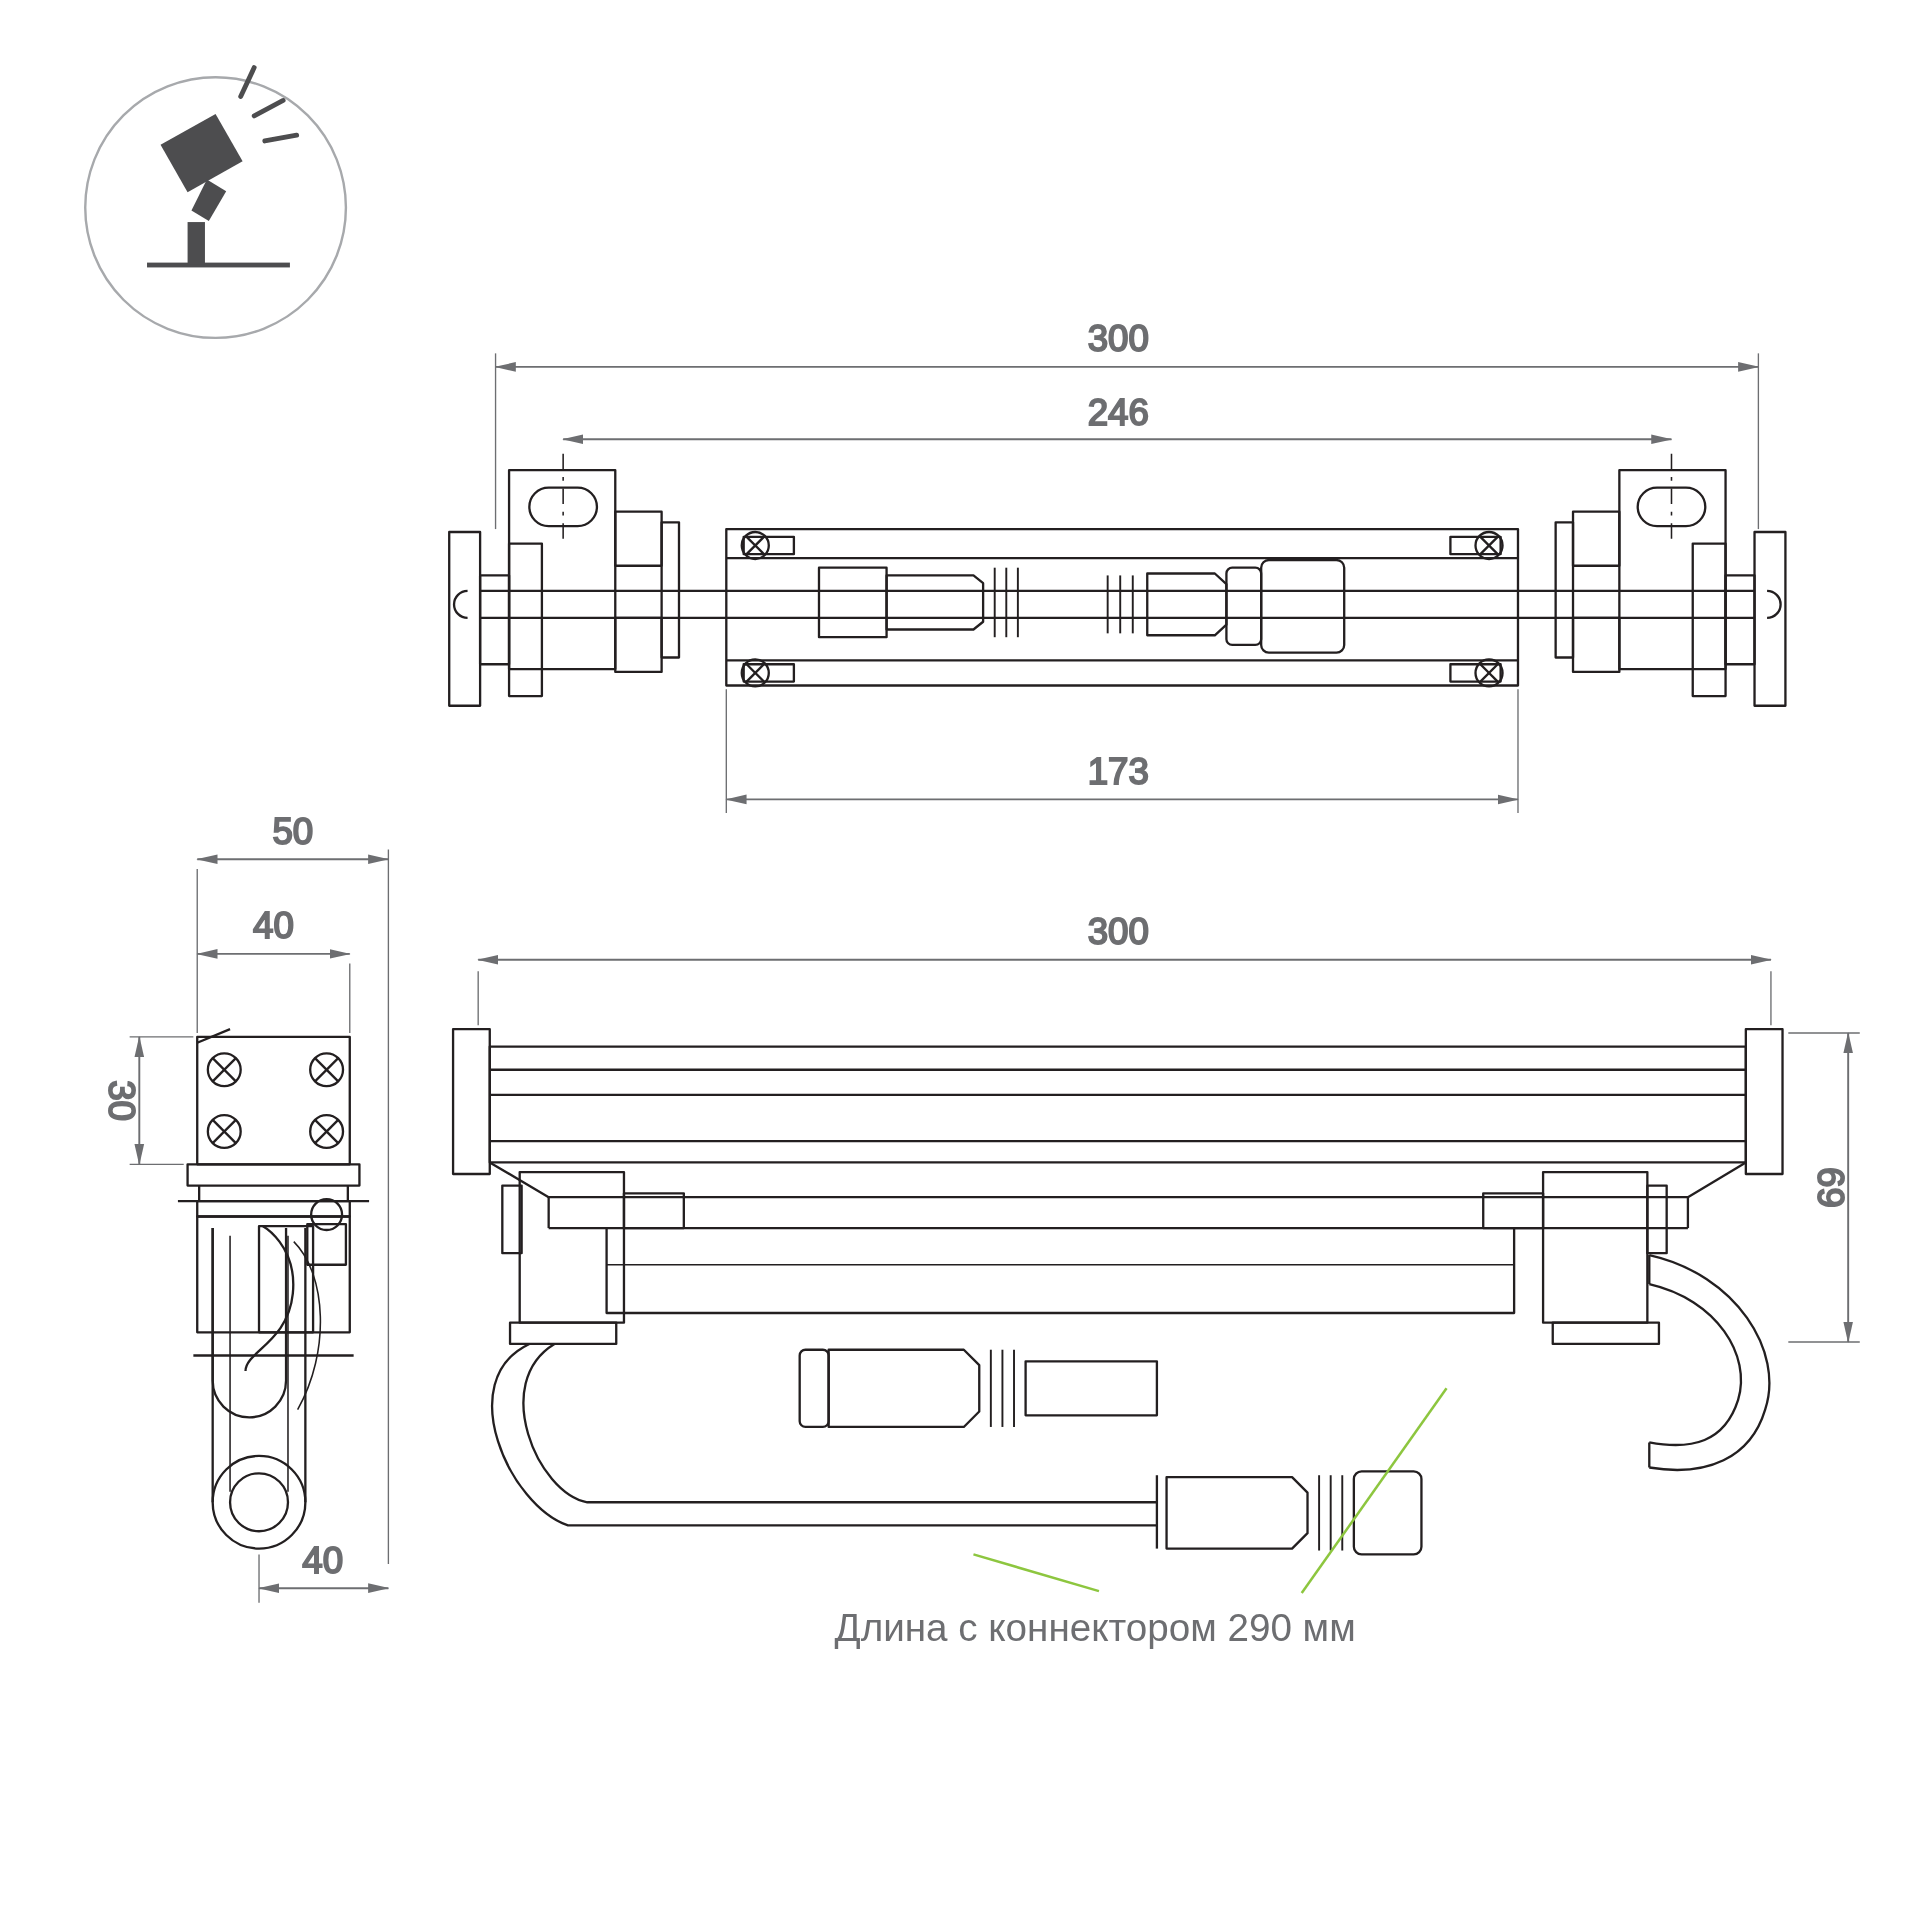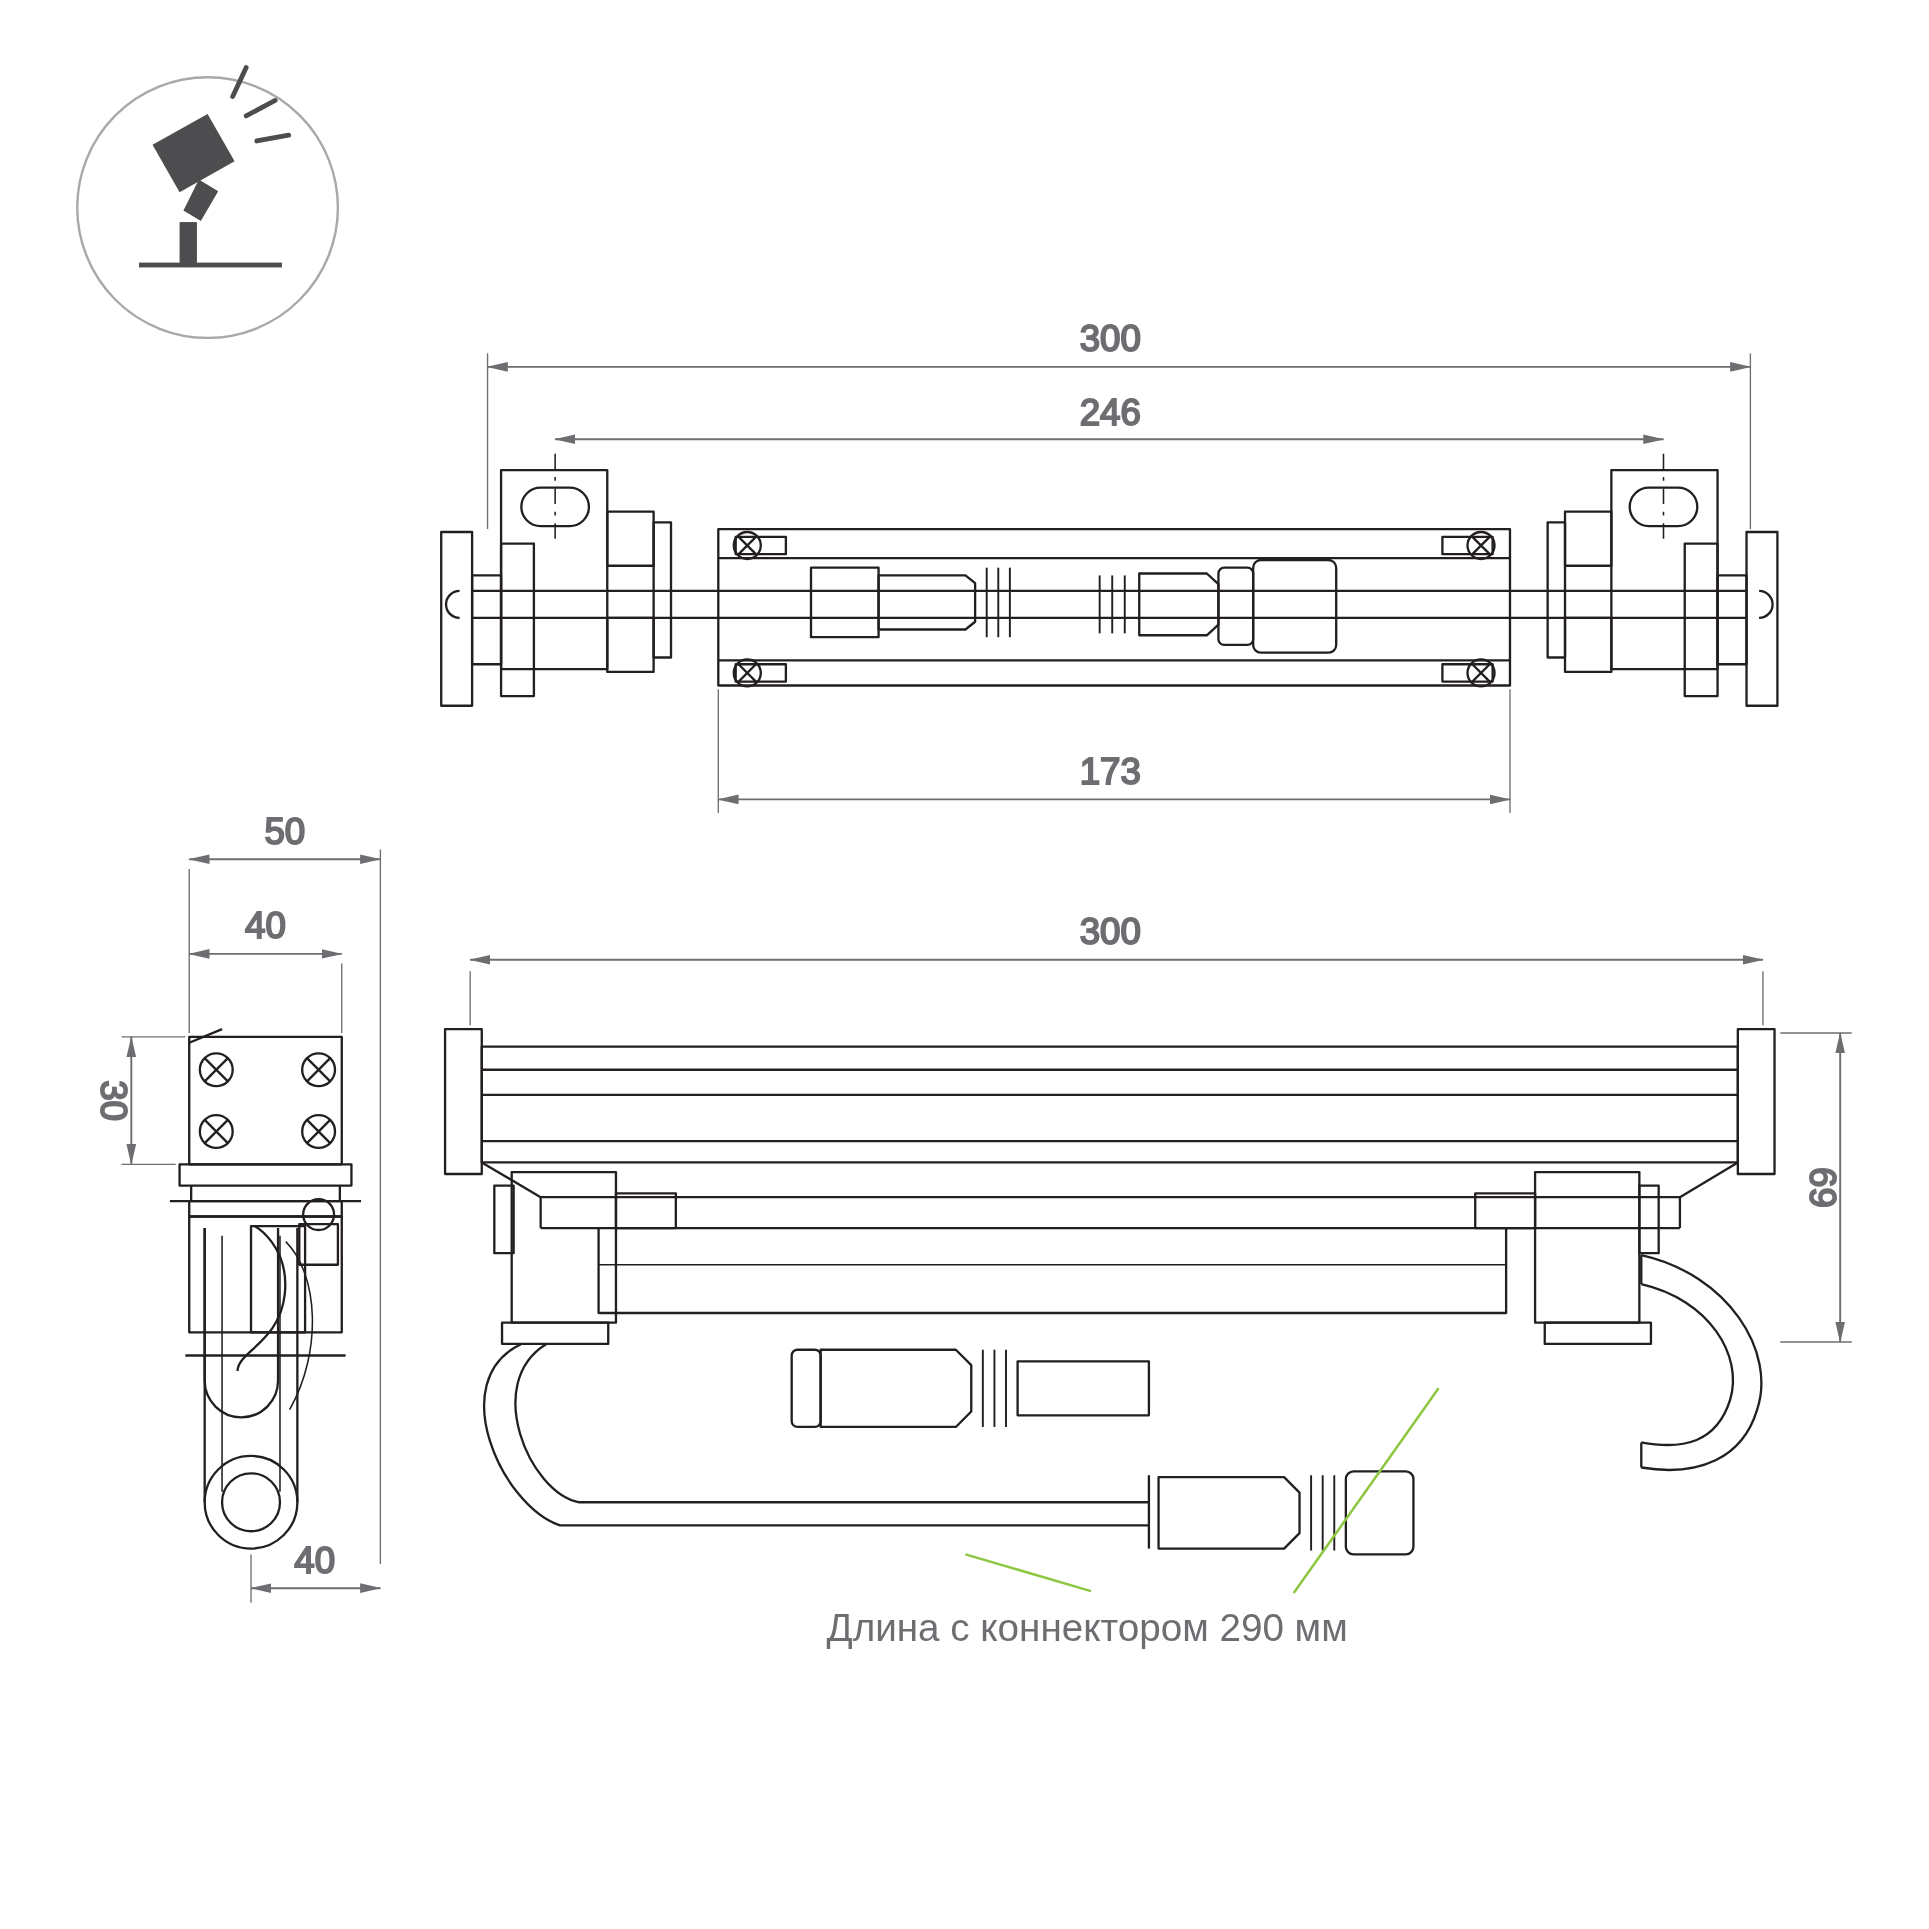--- a/index.html
+++ b/index.html
@@ -11,20 +11,21 @@
     width: 1929px;
     height: 1929px;
     position: relative;
     font-family: "Liberation Sans", sans-serif;
     color: #58595b;
     overflow: hidden;
   }
   #sheet {
     position: absolute;
     inset: 0;
+    margin-left: 8px;
   }
   #sheet svg {
     display: block;
   }
   .dim-text {
     font-family: "Liberation Sans", sans-serif;
     fill: #6d6e71;
     font-size: 38px;
     text-anchor: middle;
   }

